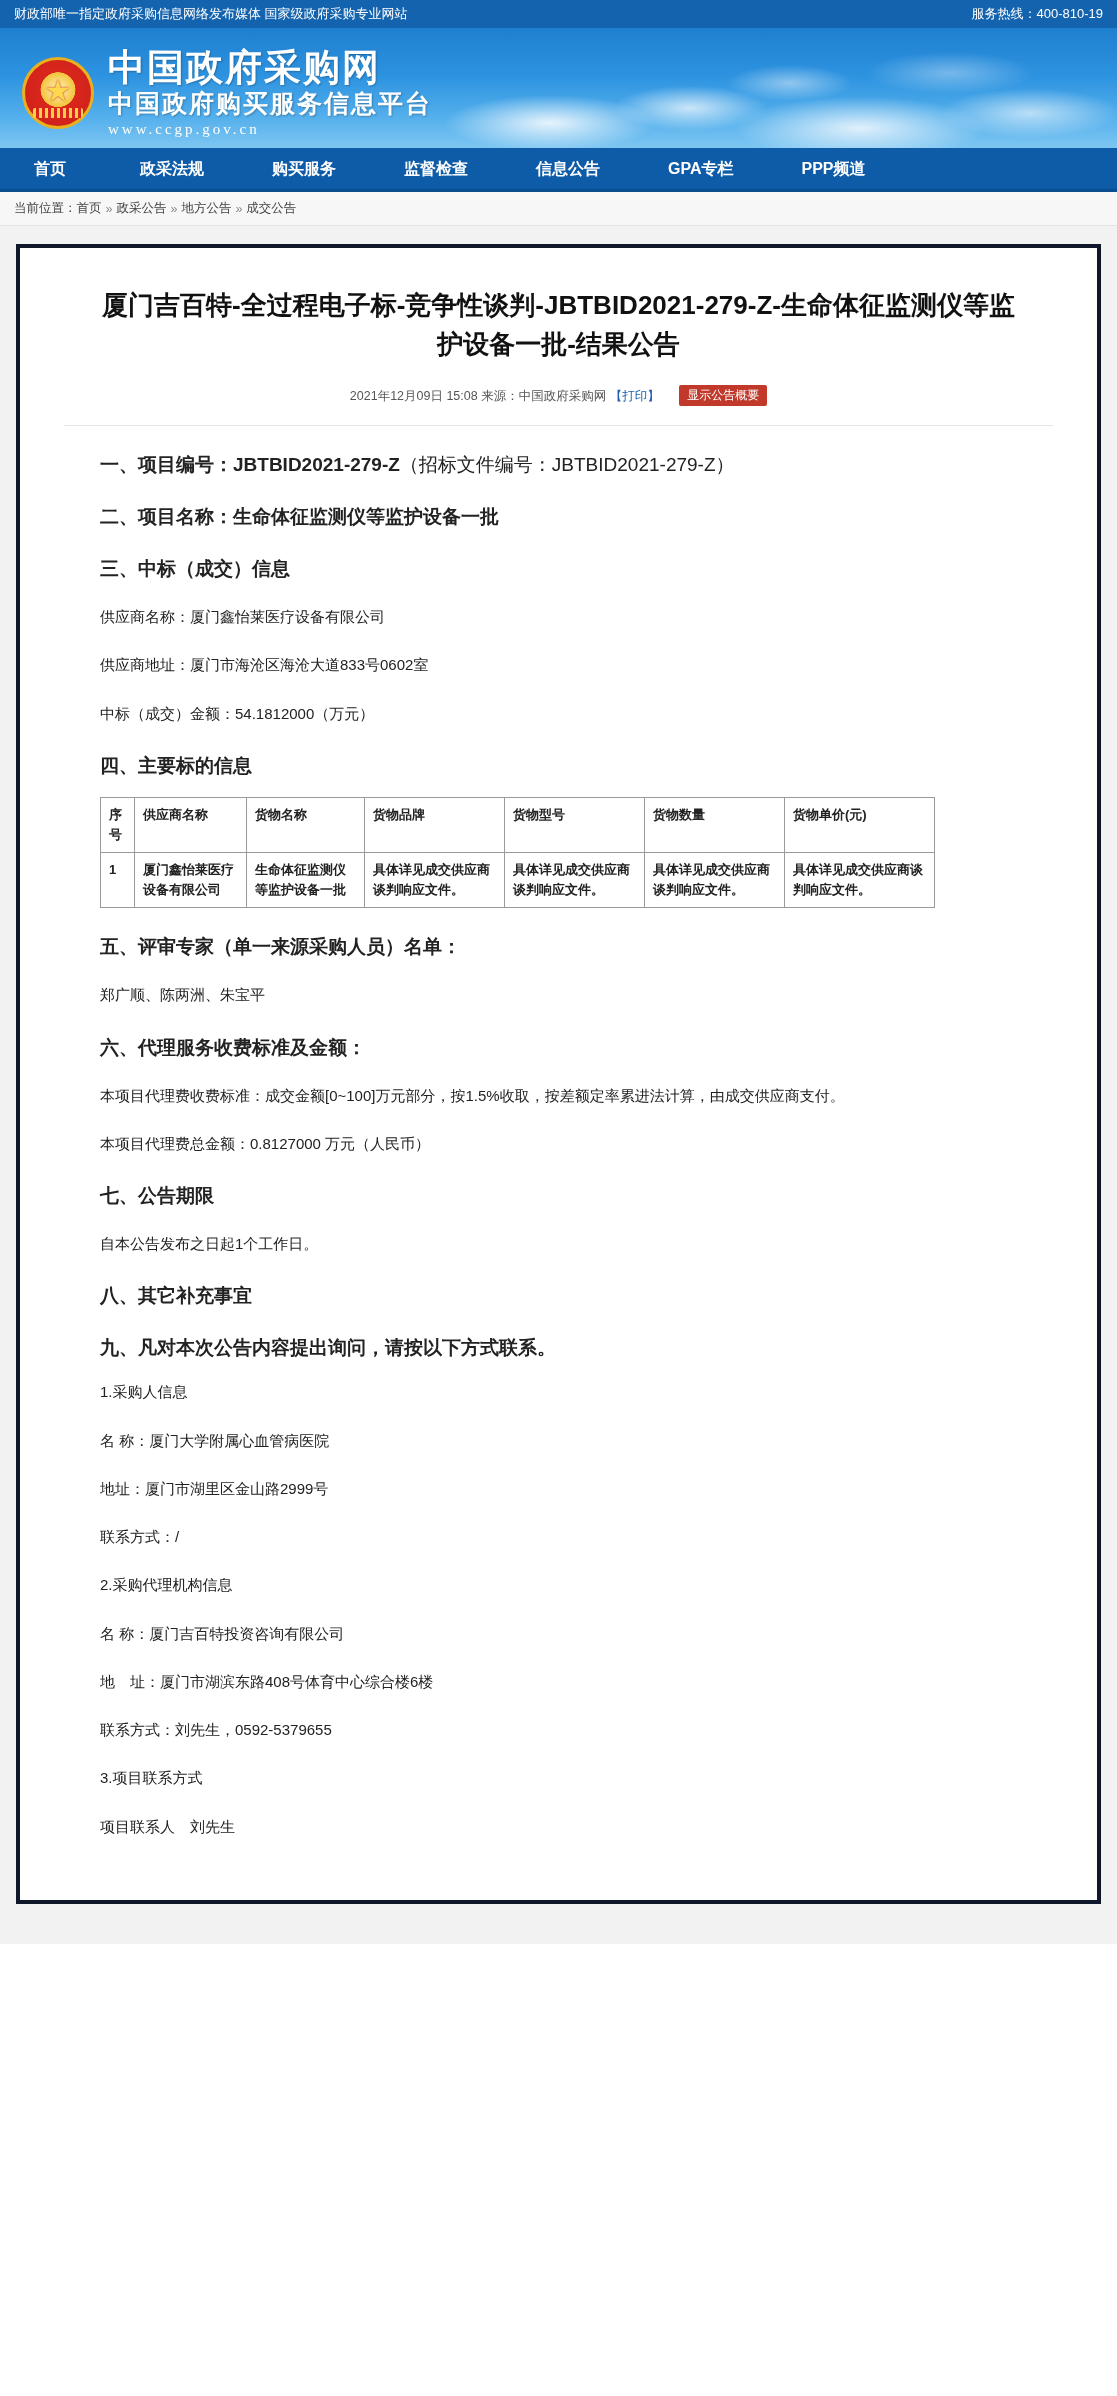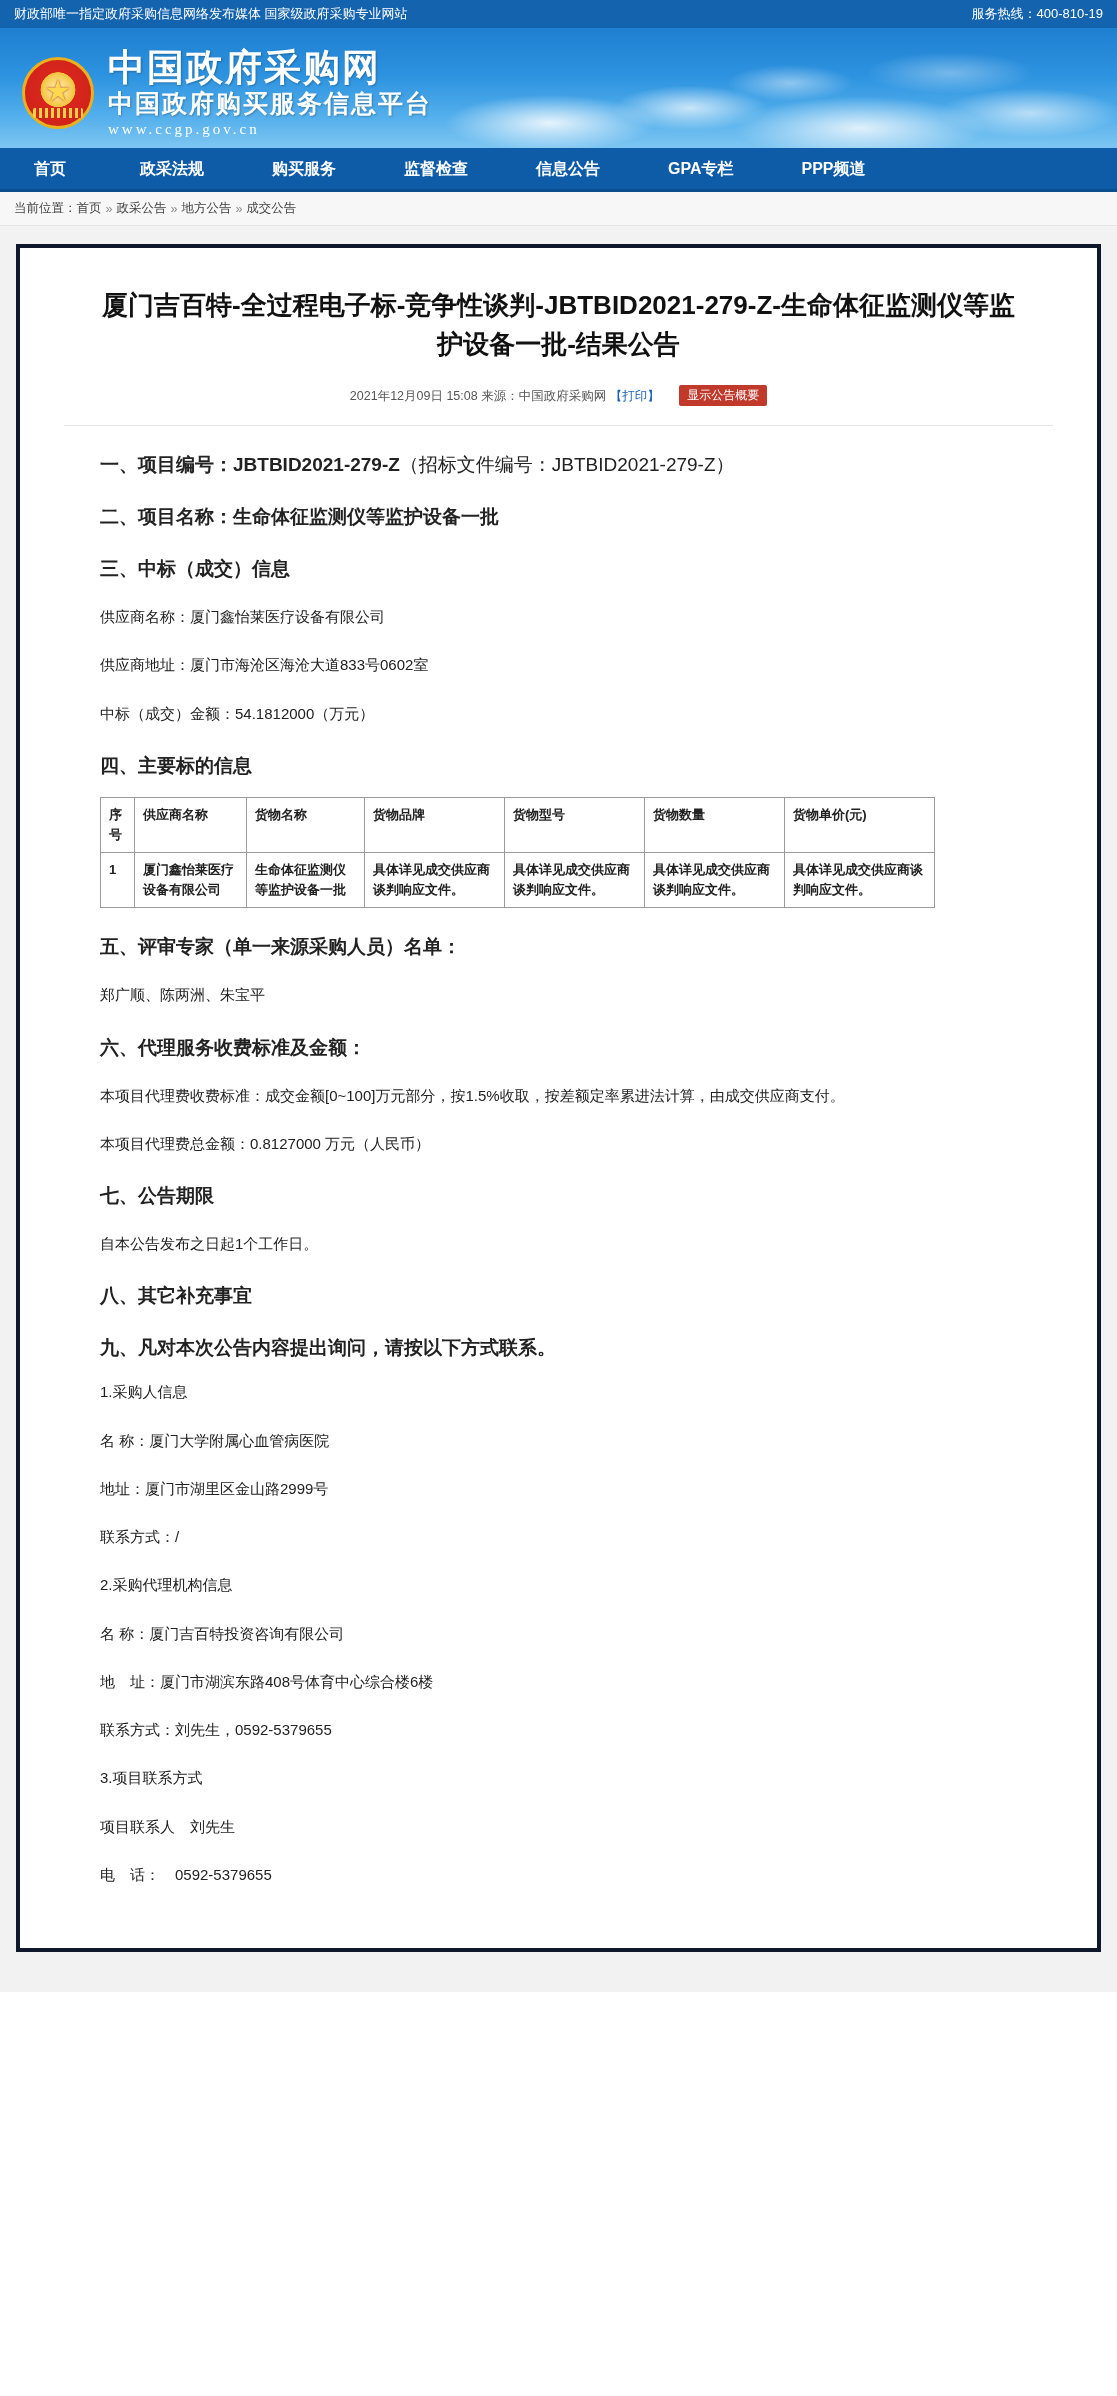--- a/index.html
+++ b/index.html
@@ -334,17 +334,16 @@
       <p>地址：厦门市湖里区金山路2999号</p>
       <p>联系方式：/</p>
 
       <p>2.采购代理机构信息</p>
       <p>名 称：厦门吉百特投资咨询有限公司</p>
       <p>地　址：厦门市湖滨东路408号体育中心综合楼6楼</p>
       <p>联系方式：刘先生，0592-5379655</p>
 
       <p>3.项目联系方式</p>
       <p>项目联系人　刘先生</p>
-      <p>电　话：　0592-5379655</p>
 
     </div>
   </div>
 </div>
 
 </body></html>

